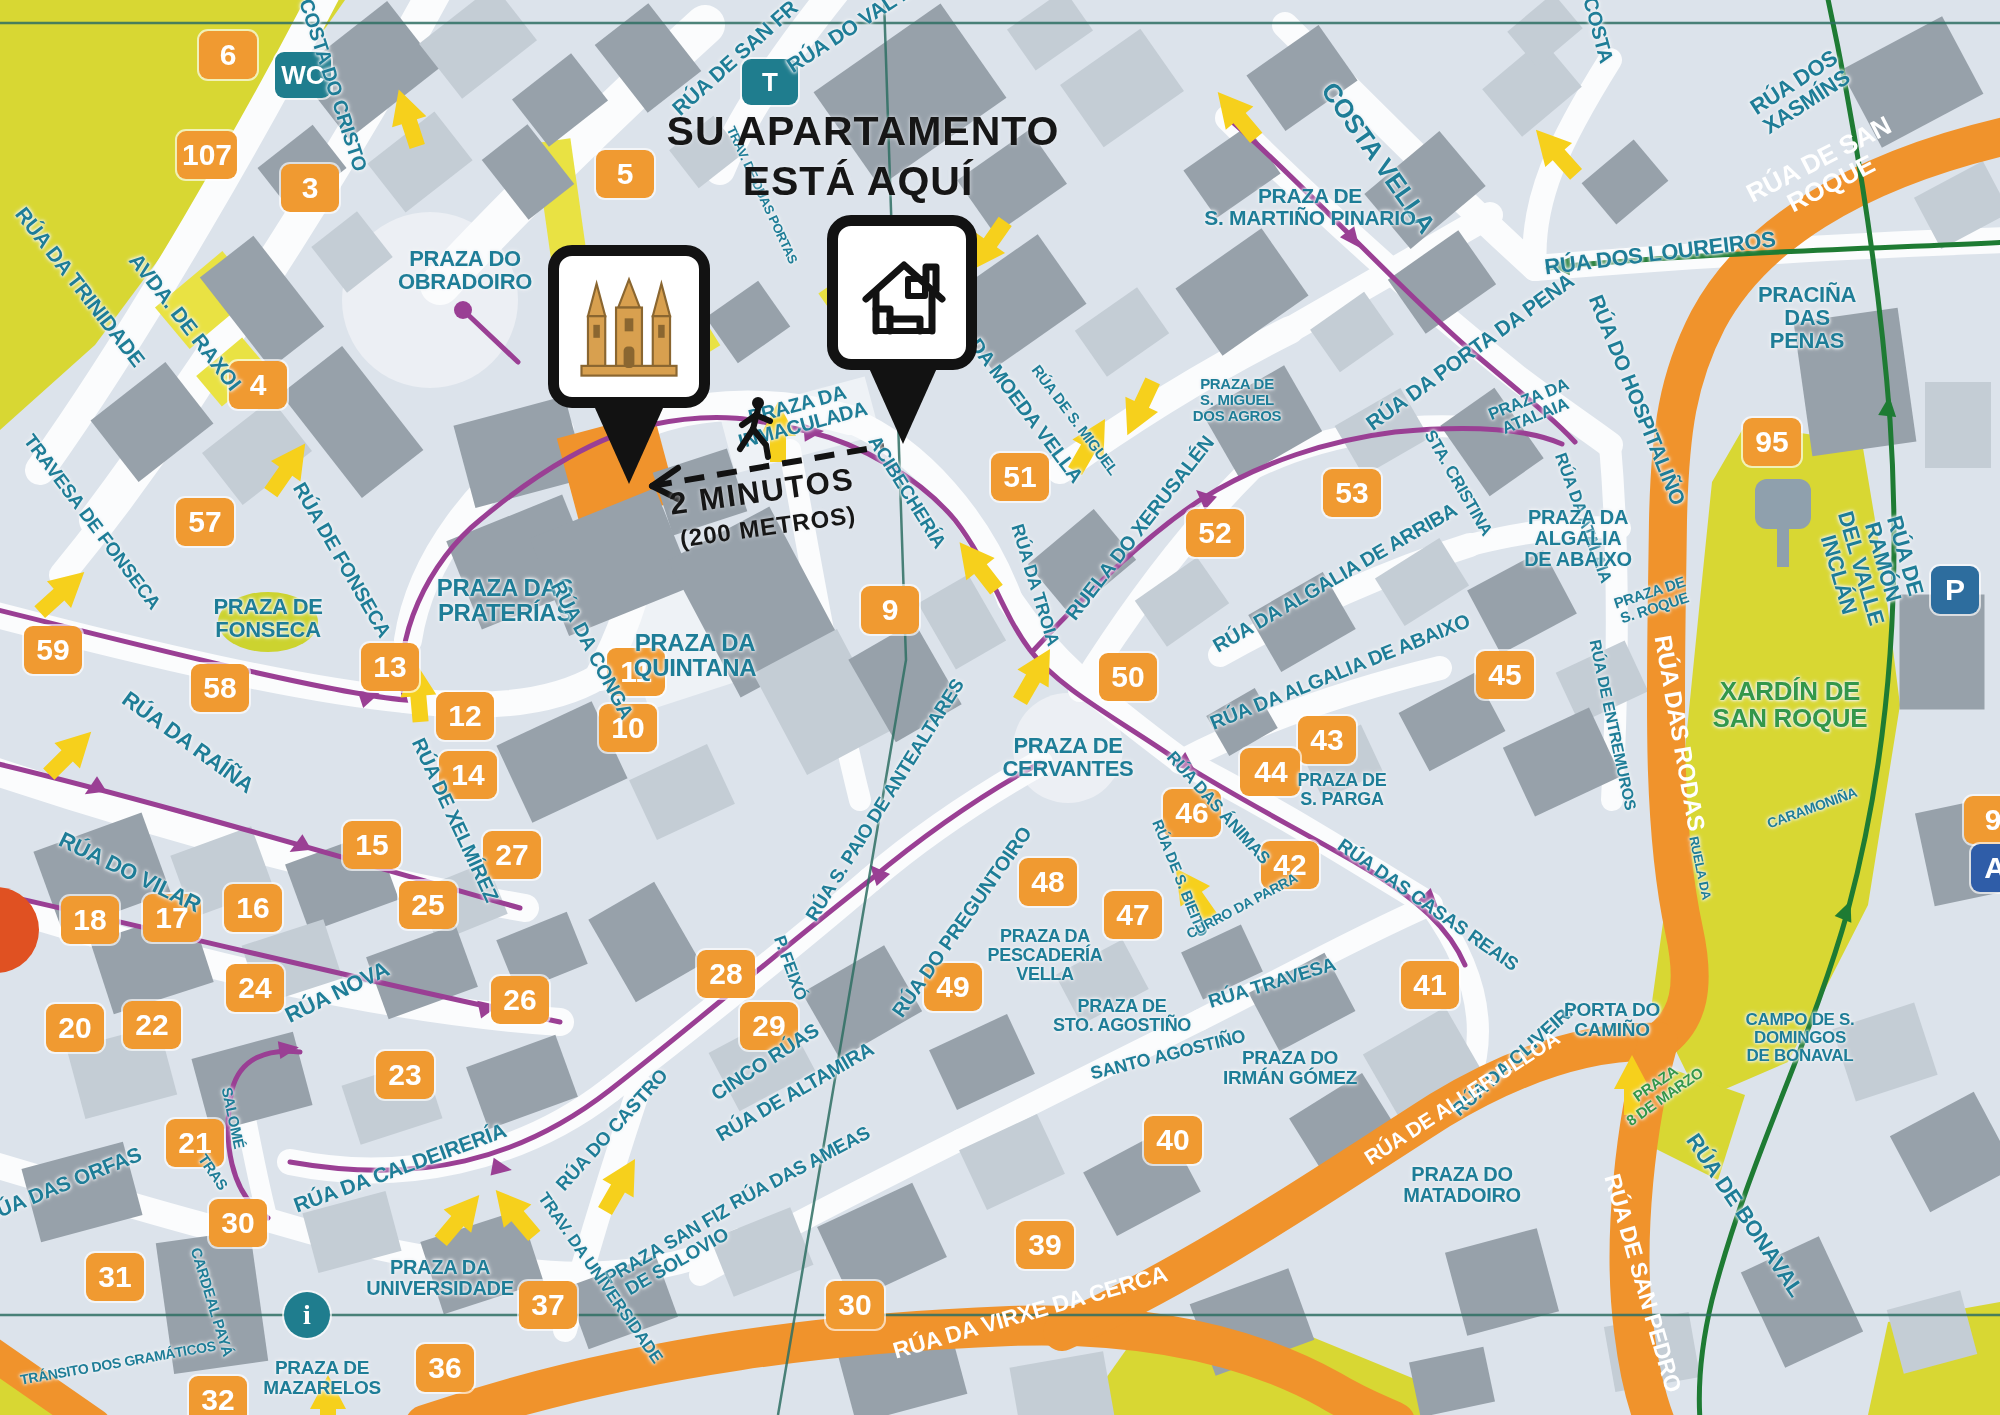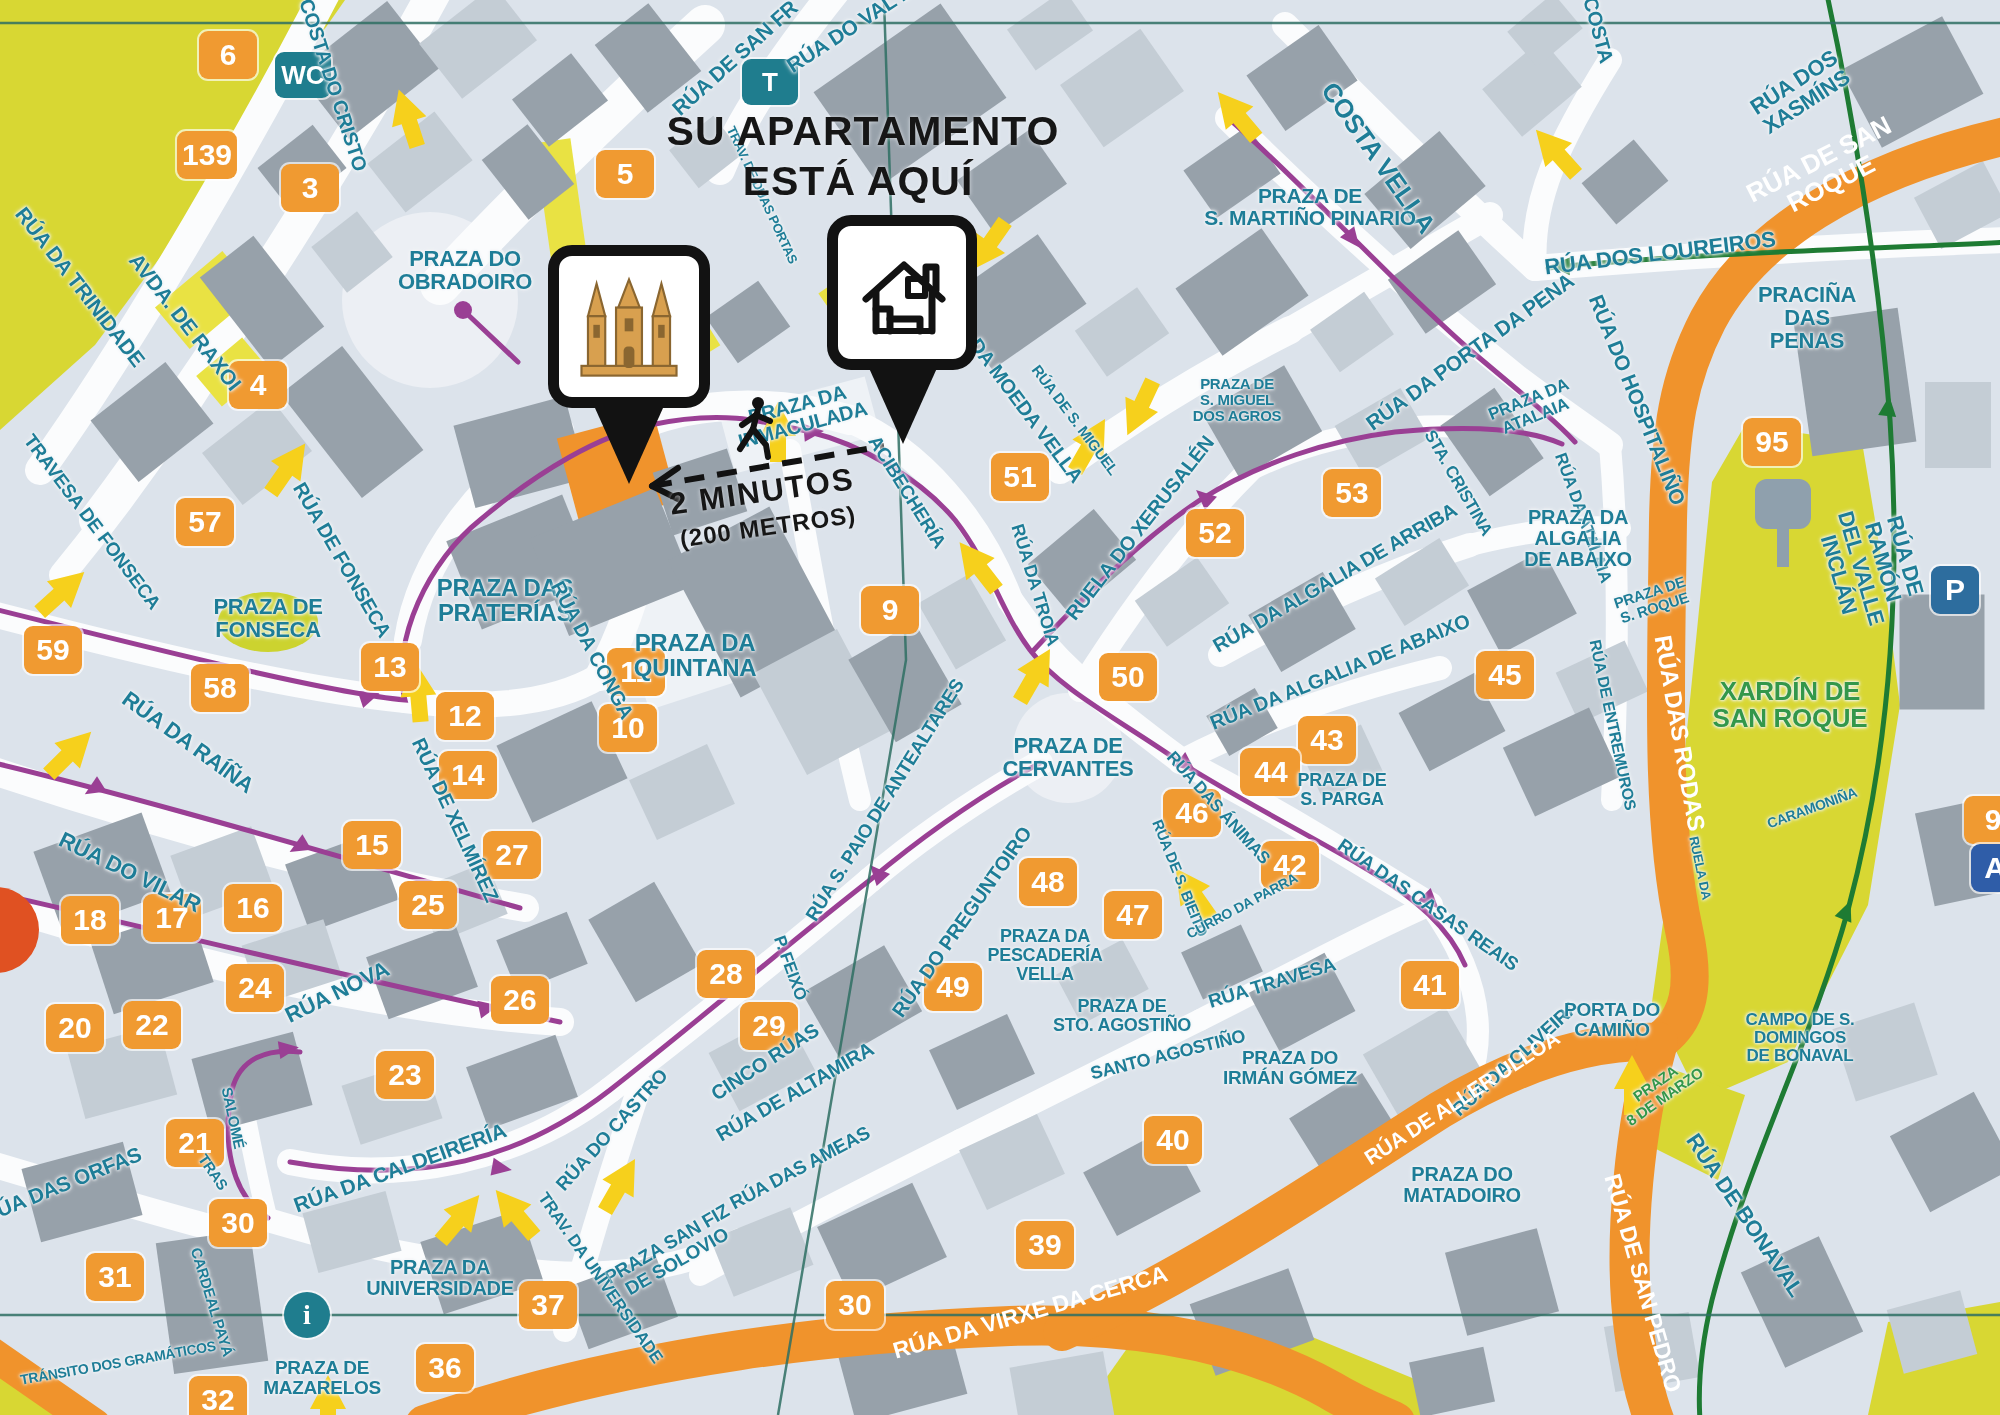--- a/index.html
+++ b/index.html
@@ -264,21 +264,21 @@
       <rect x="1777" y="525" width="12" height="42" fill="#8fa0ad"></rect>
       <rect x="1755" y="479" width="56" height="50" rx="12" fill="#8fa0ad"></rect>
       <path d="M 652,486 L 884,446" stroke="#121212" stroke-width="6" stroke-dasharray="20 13" fill="none"></path>
       <path d="M 652,486 L 678,468" stroke="#121212" stroke-width="6" fill="none" stroke-linecap="round"></path>
       <path d="M 652,486 L 680,500" stroke="#121212" stroke-width="6" fill="none" stroke-linecap="round"></path>
     </svg>
 
   <div id="overlay">
       <div class="mk n" style="left: 228px; top: 55px;">6</div>
       <div class="mk teal" style="left: 303px; top: 75px;">WC</div>
-      <div class="mk n" style="left: 207px; top: 155px;">139</div>
+      <div class="mk n" style="left: 207px; top: 155px;">107</div>
       <div class="mk n" style="left: 310px; top: 188px;">3</div>
       <div class="mk n" style="left: 625px; top: 174px;">5</div>
       <div class="mk teal" style="left: 770px; top: 82px;">T</div>
       <div class="mk n" style="left: 258px; top: 385px;">4</div>
       <div class="mk n" style="left: 205px; top: 522px;">57</div>
       <div class="mk n" style="left: 53px; top: 650px;">59</div>
       <div class="mk n" style="left: 220px; top: 688px;">58</div>
       <div class="mk n" style="left: 390px; top: 667px;">13</div>
       <div class="mk n" style="left: 636px; top: 672px;">11</div>
       <div class="mk n" style="left: 465px; top: 716px;">12</div>

